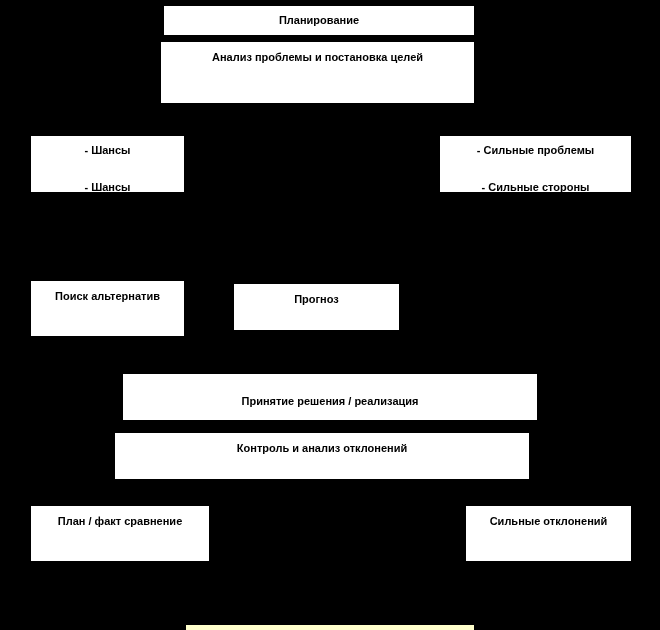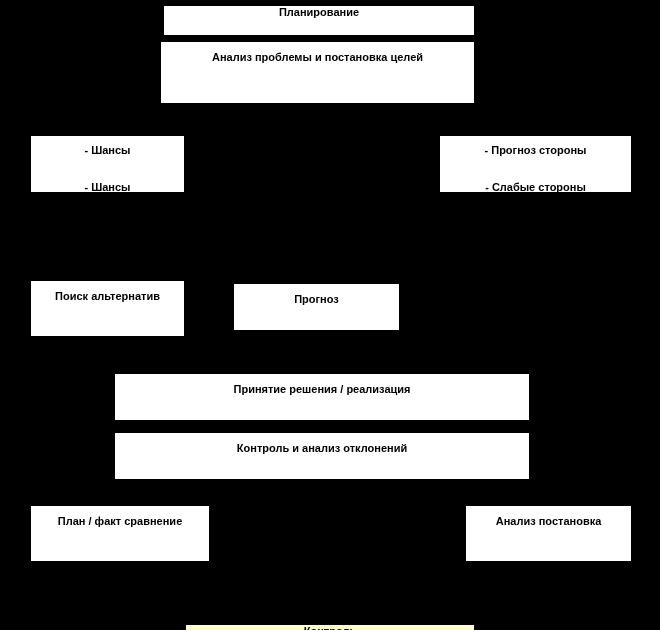--- a/index.html
+++ b/index.html
@@ -26,37 +26,37 @@
     border: 1px solid #000000;
     box-sizing: border-box;
     font-size: 11px;
     font-weight: bold;
     text-align: center;
     display: flex;
     flex-direction: column;
     align-items: center;
     line-height: 13px;
   }
-  .center-v { }
+  .center-v { justify-content: center; }
   .top-v { padding-top: 9px; }
   .two-line {
     justify-content: space-between;
     padding: 8px 4px 7px 4px;
     gap: 24px;
   }
 
   .b-planning        { left: 163px; top: 5px;   width: 312px; height: 31px; }
   .b-analysis        { left: 160px; top: 41px;  width: 315px; height: 63px; }
   .b-chances         { left: 30px;  top: 135px; width: 155px; height: 58px; }
   .b-strengths       { left: 439px; top: 135px; width: 193px; height: 58px; }
   .b-development     { left: 150px; top: 221px; width: 360px; height: 34px; }
   .b-search          { left: 30px;  top: 280px; width: 155px; height: 57px; }
   .b-forecast        { left: 233px; top: 283px; width: 167px; height: 48px; }
   .b-evaluation      { left: 455px; top: 280px; width: 177px; height: 57px; }
-  .b-decision        { left: 114px; top: 373px; width: 416px; height: 48px; }
+  .b-decision        { left: 122px; top: 373px; width: 416px; height: 48px; justify-content: center; }
   .b-control-analysis{ left: 114px; top: 432px; width: 416px; height: 48px; }
   .b-plan-fact       { left: 30px;  top: 505px; width: 180px; height: 57px; }
   .b-deviation       { left: 465px; top: 505px; width: 167px; height: 57px; }
   .b-control         { left: 185px; top: 624px; width: 290px; height: 32px; }
 </style>
 </head>
 <body>
 
 <div class="canvas">
 
@@ -67,22 +67,22 @@
   <div class="box top-v b-analysis">
     <span>Анализ проблемы и постановка целей</span>
   </div>
 
   <div class="box two-line b-chances">
     <span>- Шансы</span>
     <span>- Шансы</span>
   </div>
 
   <div class="box two-line b-strengths">
-    <span>- Прогноз стороны</span>
-    <span>- Слабые стороны</span>
+    <span>- Сильные проблемы</span>
+    <span>- Сильные стороны</span>
   </div>
 
 
   <div class="box top-v b-search">
     <span>Поиск альтернатив</span>
   </div>
 
   <div class="box top-v b-forecast">
     <span>Прогноз</span>
   </div>
@@ -94,20 +94,20 @@
 
   <div class="box top-v b-control-analysis">
     <span>Контроль и анализ отклонений</span>
   </div>
 
   <div class="box top-v b-plan-fact">
     <span>План / факт сравнение</span>
   </div>
 
   <div class="box top-v b-deviation">
-    <span>Анализ постановка</span>
+    <span>Сильные отклонений</span>
   </div>
 
   <div class="box center-v b-control" style="background: rgb(255, 255, 204);">
     <span>Контроль</span>
   </div>
 
 </div>
 
 </body></html>

